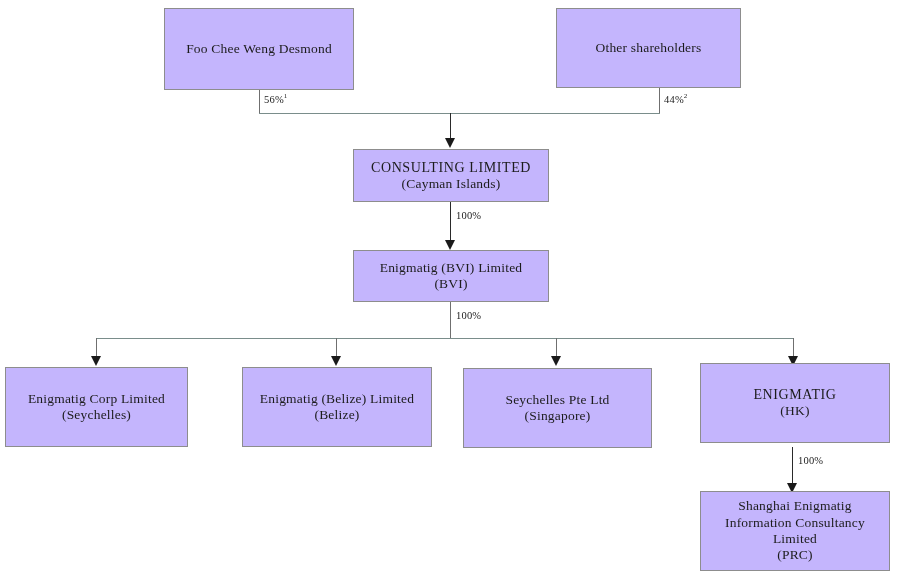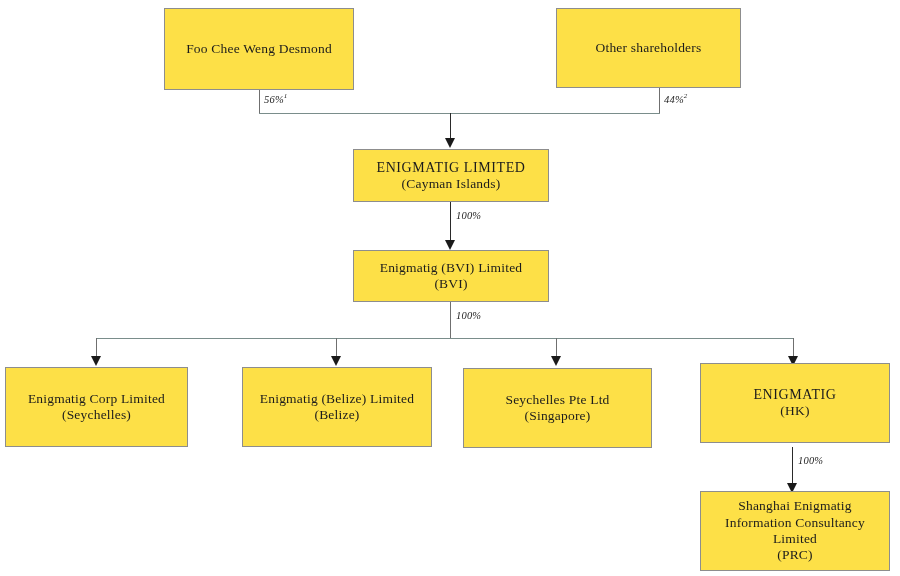--- a/index.html
+++ b/index.html
@@ -12,21 +12,21 @@
     width: 900px;
     height: 576px;
     background: #ffffff;
     font-family: "Liberation Serif", "DejaVu Serif", serif;
     overflow: hidden;
   }
   .node {
     position: absolute;
     box-sizing: border-box;
     border: 1px solid #8d8d8d;
-    background: #fde047;
+    background: #c4b5fd;
     display: flex;
     flex-direction: column;
     align-items: center;
     justify-content: center;
     text-align: center;
     color: #1c1c1c;
     line-height: 1.22;
   }
   .node .nm {
     font-size: 13.5px;
@@ -60,21 +60,20 @@
     border-left: 5.5px solid transparent;
     border-right: 5.5px solid transparent;
     border-top: 10px solid #1a1a1a;
   }
   .pct {
     position: absolute;
     font-size: 10.5px;
     color: #1c1c1c;
     white-space: nowrap;
     letter-spacing: .2px;
-    font-style: italic;
   }
   .pct sup {
     font-size: 7px;
     vertical-align: super;
   }
 </style>
 </head>
 <body>
 
 <div id="chart-root">
@@ -94,21 +93,21 @@
   <div class="arrow" style="left:445px; top:138px;"></div>
 
   <div class="pct" style="left:264px; top:92px;">
     <span>56%</span><sup>1</sup>
   </div>
   <div class="pct" style="left:664px; top:92px;">
     <span>44%</span><sup>2</sup>
   </div>
 
   <div class="node caps" style="left:353px; top:149px; width:196px; height:53px;">
-    <div class="nm">ENIGMATIG LIMITED</div>
+    <div class="nm">CONSULTING LIMITED</div>
     <div class="loc">(Cayman Islands)</div>
   </div>
 
   <div class="vline dark" style="left:450px; top:202px; height:42px;"></div>
   <div class="arrow" style="left:445px; top:240px;"></div>
   <div class="pct" style="left:456px; top:210px;">100%</div>
 
   <div class="node" style="left:353px; top:250px; width:196px; height:52px;">
     <div class="nm">Enigmatig (BVI) Limited</div>
     <div class="loc">(BVI)</div>

